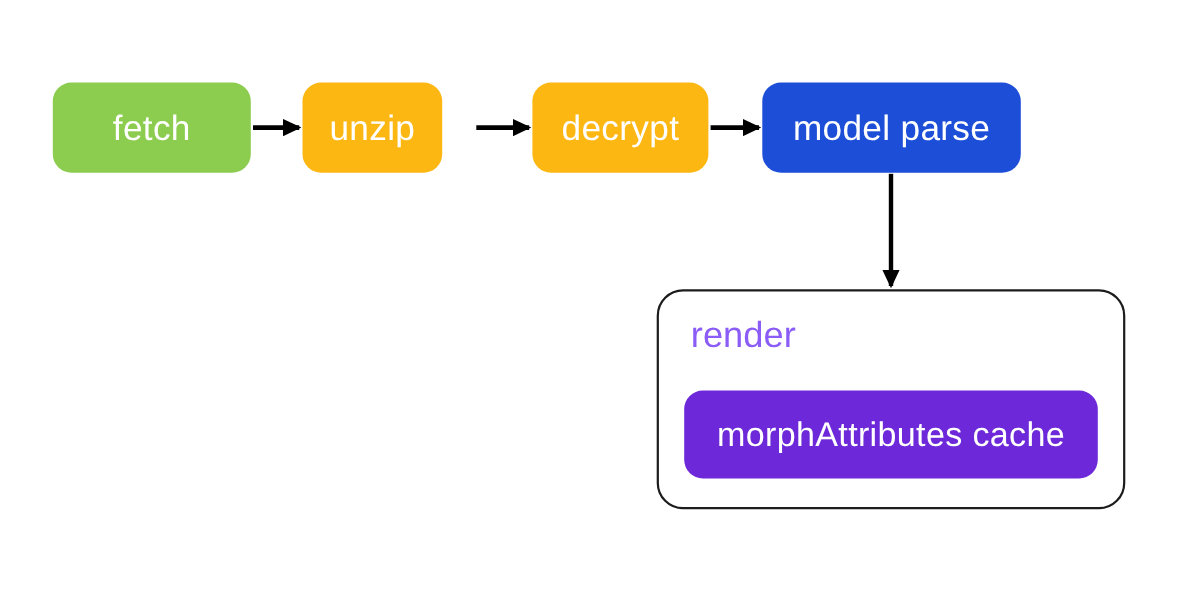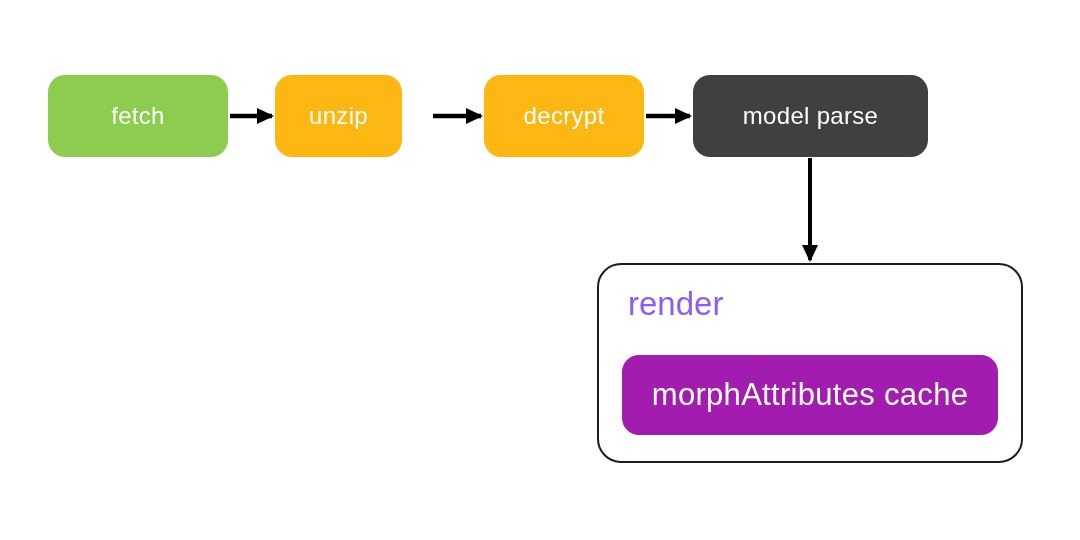--- a/index.html
+++ b/index.html
@@ -23,21 +23,21 @@
     height: 540px;
     pointer-events: none;
   }
   .node {
     position: absolute;
     display: flex;
     align-items: center;
     justify-content: center;
     border-radius: 17px;
     color: #ffffff;
-    font-size: 24px;
+    font-size: 32px;
     letter-spacing: 0.3px;
     white-space: nowrap;
   }
   .node-fetch       { left: 48px;  top: 75px; width: 180px; height: 82px; }
   .node-unzip       { left: 275px; top: 75px; width: 127px; height: 82px; }
   .node-decrypt     { left: 484px; top: 75px; width: 160px; height: 82px; }
   .node-model-parse { left: 693px; top: 75px; width: 235px; height: 82px; }
 
   .render-group {
     position: absolute;
@@ -89,24 +89,24 @@
   </div>
 
   <div class="node node-unzip" style="background-color: rgb(252, 183, 19);">
     <span>unzip</span>
   </div>
 
   <div class="node node-decrypt" style="background-color: rgb(252, 183, 19); text-align: center;">
     <span>decrypt</span>
   </div>
 
-  <div class="node node-model-parse" style="background-color: #404040;">
+  <div class="node node-model-parse" style="background-color: #1d4ed8;">
     <span>model parse</span>
   </div>
 
   <div class="render-group">
     <div class="render-group-label">render</div>
-    <div class="node node-morph-cache" style="background-color: #a21caf; text-align: center;">
+    <div class="node node-morph-cache" style="background-color: #6d28d9; text-align: center;">
       <span>morphAttributes cache</span>
     </div>
   </div>
 
 </div>
 
 </body></html>

